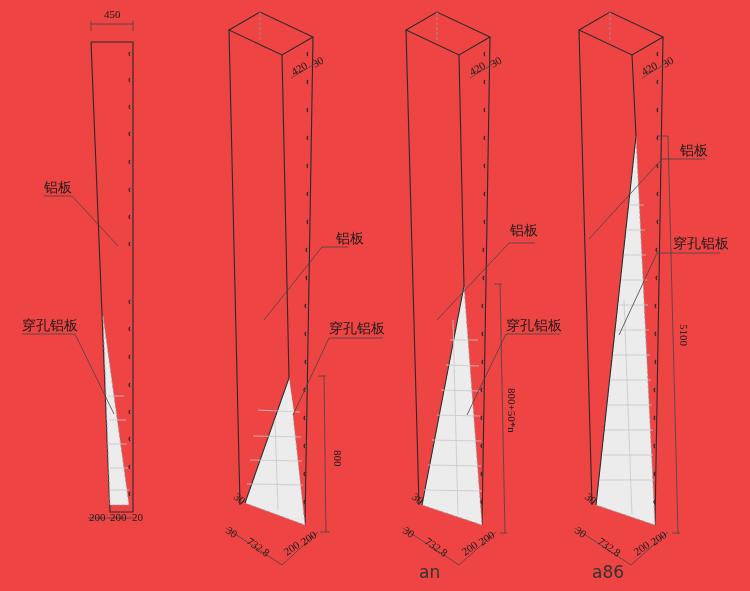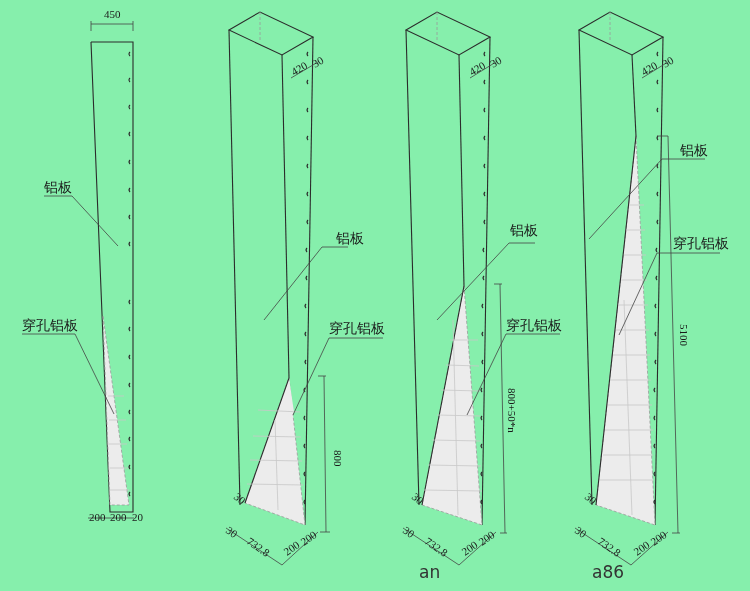--- a/index.html
+++ b/index.html
@@ -1,16 +1,16 @@
 <!DOCTYPE html>
 <html><head>
 <meta charset="utf-8">
 <style>
   html,body{margin:0;padding:0;background:#ffffff;}
-  #canvas{position:relative;width:750px;height:591px;background:#86efac;overflow:hidden;}
+  #canvas{position:relative;width:750px;height:591px;background:#ef4444;overflow:hidden;}
   svg{position:absolute;left:0;top:0;}
   .ln{stroke:#2b2b2b;stroke-width:1.1;fill:none;}
   .thin{stroke:#444;stroke-width:0.8;fill:none;}
   .dash{stroke:#9a9a9a;stroke-width:0.8;fill:none;stroke-dasharray:3 2;}
   .grid{stroke:#c8c8c8;stroke-width:0.8;fill:none;}
   .perf{fill:#ececec;stroke:#9a9a9a;stroke-width:0.8;stroke-dasharray:3 2;}
   .lbl{font-family:"DejaVu Sans",sans-serif;font-size:14px;fill:#1a1a1a;}
   .dim{font-family:"Liberation Serif",serif;font-size:11px;fill:#1a1a1a;}
   .cap{font-family:"DejaVu Sans",sans-serif;font-size:17px;fill:#333;}
 </style>

